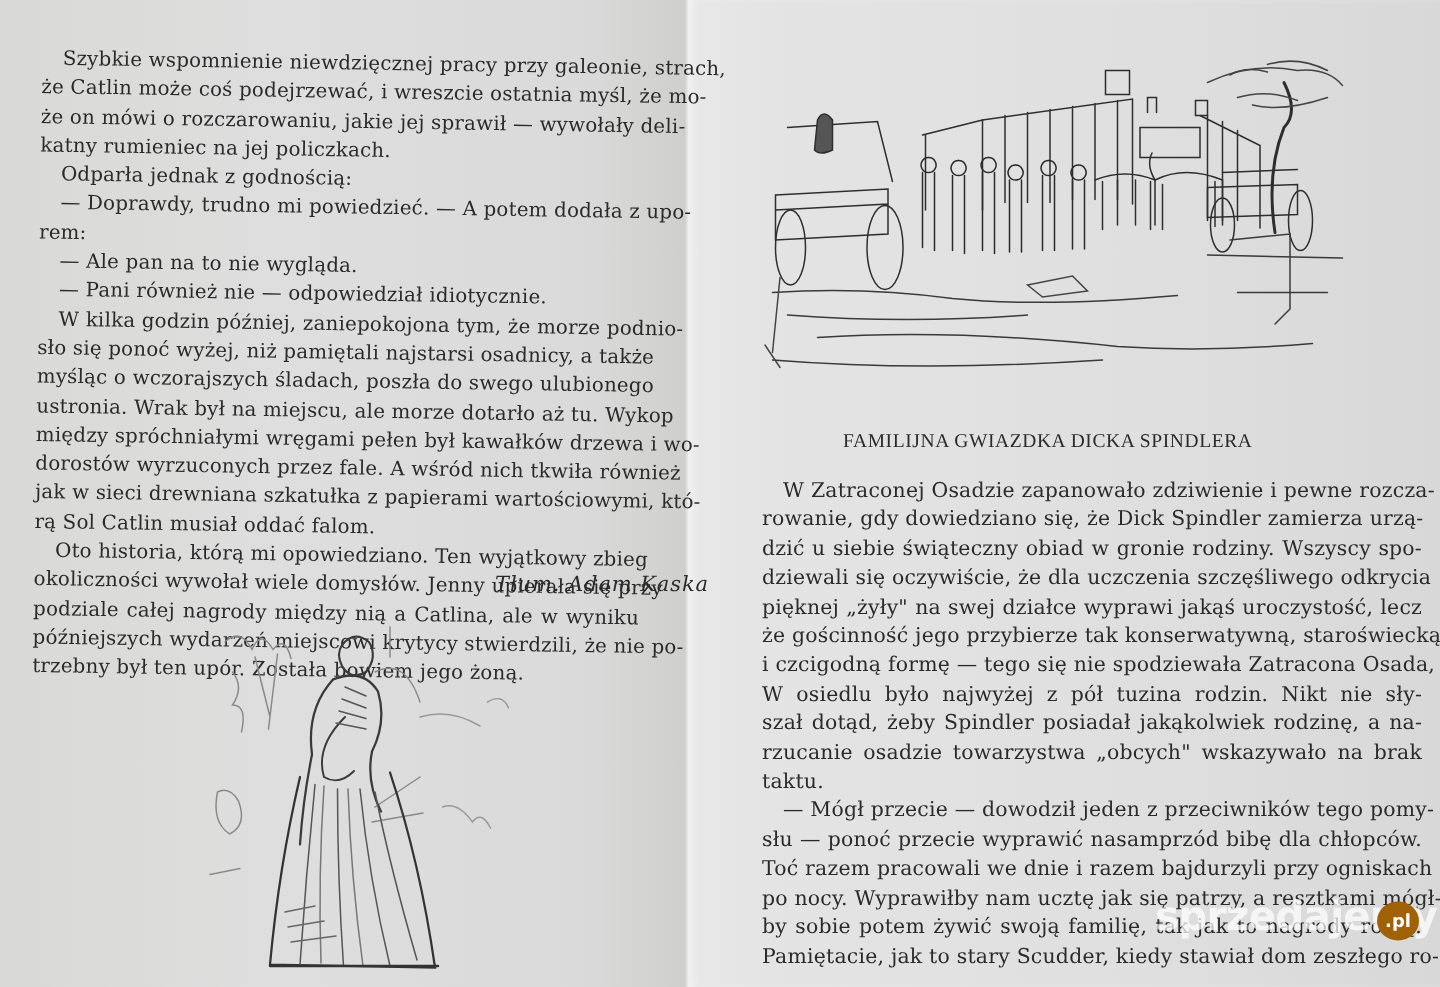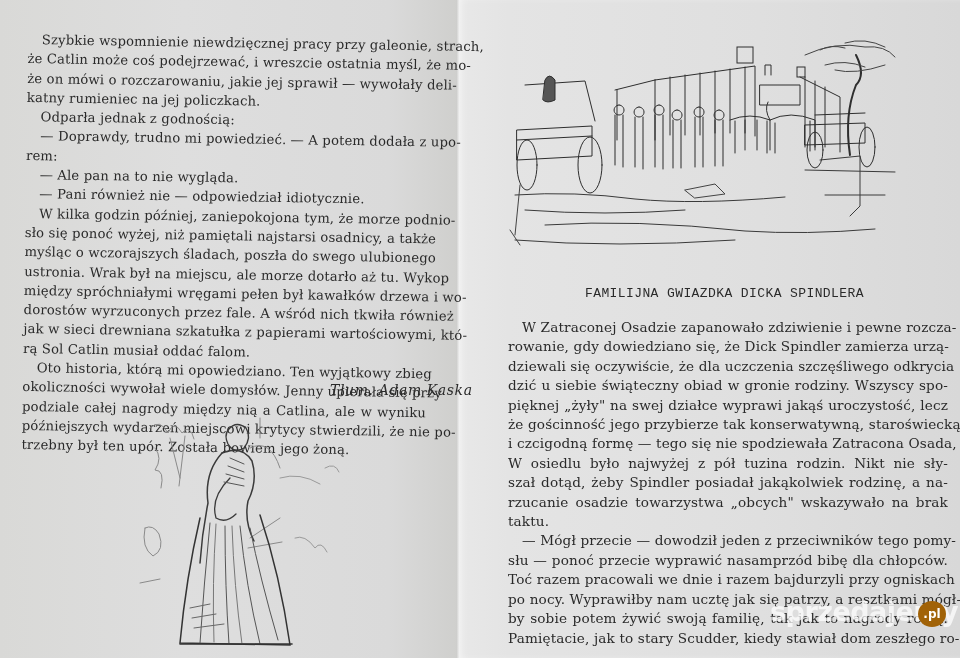--- a/index.html
+++ b/index.html
@@ -29,21 +29,21 @@
   .line.last { text-align-last:left; }
   .indent { padding-left:14px; }
   .left-text { left:28px; top:30px; width:404px; transform:rotate(0.9deg); transform-origin:left top; }
   .right-text { left:508px; top:318px; width:440px; font-size:13.6px; line-height:19.4px; }
   .signature {
     position:absolute; left:330px; top:382px; font-style:italic; font-size:14px;
     color:#2a2a2a; letter-spacing:.6px; font-family:"DejaVu Serif", serif;
   }
   .title {
     position:absolute; left:562px; top:286px; font-size:13px; letter-spacing:.4px;
-    color:#2a2a2a; font-family:Liberation Mono, monospace;margin-left:23px;
+    color:#2a2a2a; font-family:Liberation Serif, serif;
   }
   .illus { position:absolute; }
   .illus-top { left:505px; top:25px; width:400px; height:230px; }
   .illus-bottom { left:130px; top:408px; width:240px; height:250px; }
   .watermark {
     position:absolute; left:770px; top:596px; font-family:"DejaVu Sans", sans-serif;
     font-size:27px; font-weight:bold; color:rgba(255,255,255,.72); letter-spacing:-.5px;
   }
   .wm-badge {
     position:absolute; left:918px; top:601px; width:28px; height:26px; border-radius:50%;
@@ -158,22 +158,22 @@
       <path d="M180 165 l30 -6 l10 10 l-30 4 z" stroke="#444"></path>
       <path d="M15 160 l-5 50 M5 205 l10 15" stroke="#444"></path>
     </g>
   </svg>
 
   <div class="title">FAMILIJNA GWIAZDKA DICKA SPINDLERA</div>
 
   <div class="text right-text" id="right-text">
       <span class="line indent">W Zatraconej Osadzie zapanowało zdziwienie i pewne rozcza-</span>
       <span class="line">rowanie, gdy dowiedziano się, że Dick Spindler zamierza urzą-</span>
+      <span class="line">dzić u siebie świąteczny obiad w gronie rodziny. Wszyscy spo-</span>
       <span class="line">dziewali się oczywiście, że dla uczczenia szczęśliwego odkrycia</span>
-      <span class="line">dzić u siebie świąteczny obiad w gronie rodziny. Wszyscy spo-</span>
       <span class="line">pięknej „żyły" na swej działce wyprawi jakąś uroczystość, lecz</span>
       <span class="line">że gościnność jego przybierze tak konserwatywną, staroświecką</span>
       <span class="line">i czcigodną formę — tego się nie spodziewała Zatracona Osada,</span>
       <span class="line">W osiedlu było najwyżej z pół tuzina rodzin. Nikt nie sły-</span>
       <span class="line">szał dotąd, żeby Spindler posiadał jakąkolwiek rodzinę, a na-</span>
       <span class="line">rzucanie osadzie towarzystwa „obcych" wskazywało na brak</span>
       <span class="line last">taktu.</span>
       <span class="line indent">— Mógł przecie — dowodził jeden z przeciwników tego pomy-</span>
       <span class="line">słu — ponoć przecie wyprawić nasamprzód bibę dla chłopców.</span>
       <span class="line">Toć razem pracowali we dnie i razem bajdurzyli przy ogniskach</span>

